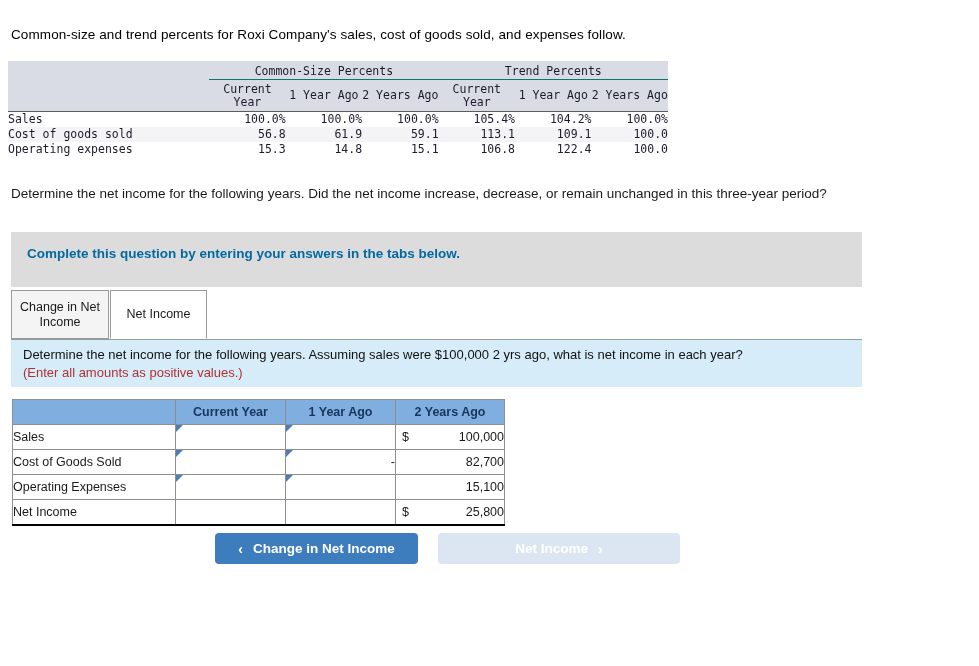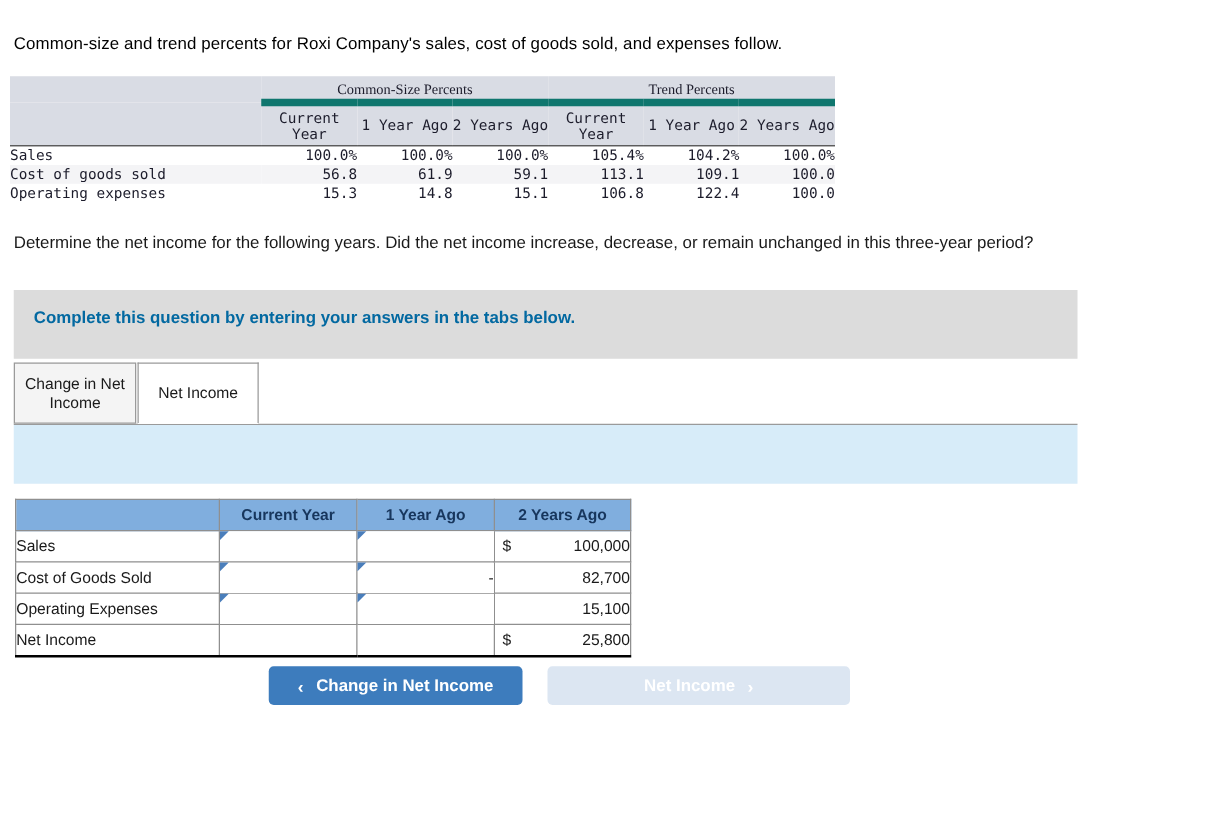--- a/index.html
+++ b/index.html
@@ -43,22 +43,21 @@
     font-weight: normal;
   }
   .pct-head-row th {
     background: #d9dce4;
     height: 17px;
     vertical-align: bottom;
     padding-bottom: 1px;
   }
   .pct-grouphdr {
     text-align: center;
-    border-bottom: 6px solid #0f766e;
-    font-family: Liberation Serif, serif;
+    border-bottom: 1px solid #0f766e;
   }
   .pct-sub-row th {
     background: #d9dce4;
     height: 31px;
     vertical-align: middle;
     text-align: center;
     line-height: 12.5px;
     border-bottom: 1px solid #5c5c5c;
   }
   .pct-table tbody tr { height: 15px; }
@@ -340,20 +339,22 @@
   <div class="rule"></div>
   <div class="tab tab-inactive">
     <span>Change in Net Income</span>
   </div>
   <div class="tab tab-active">
     <span>Net Income</span>
   </div>
 </div>
 
 <div class="blue-panel">
+  <div class="line1">Determine the net income for the following years. Assuming sales were $100,000 2 yrs ago, what is net income in each year?</div>
+  <div class="line2">(Enter all amounts as positive values.)</div>
 </div>
 
 <table class="ans-table">
   <thead>
     <tr>
       <th class="hdr-blank"></th>
       <th class="hdr-cy">Current Year</th>
       <th class="hdr-1ya">1 Year Ago</th>
       <th class="hdr-2ya">2 Years Ago</th>
     </tr>

